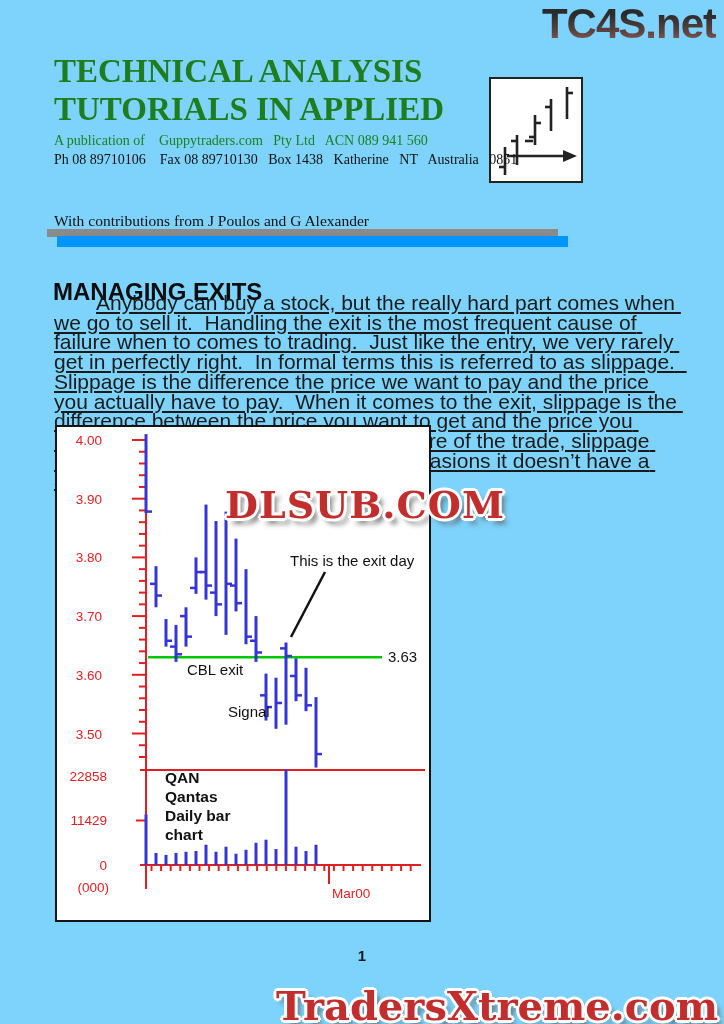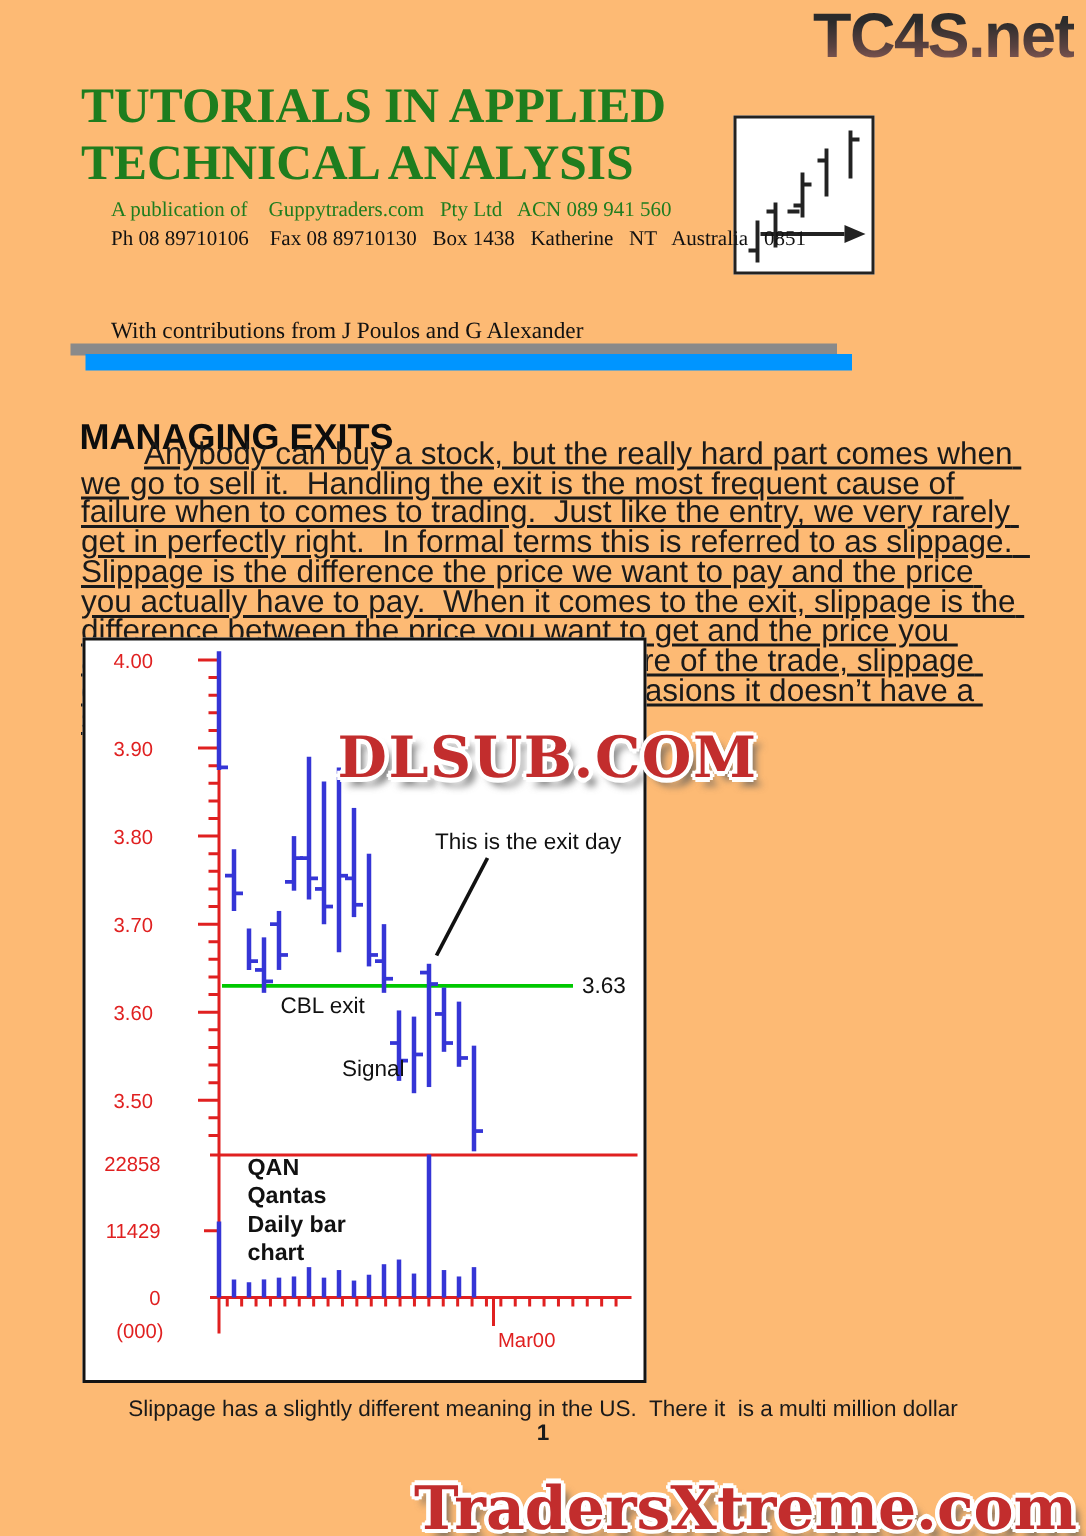--- a/index.html
+++ b/index.html
@@ -1,19 +1,19 @@
 <!DOCTYPE html>
 <html><head>
 <meta charset="utf-8">
 <style>
   * { margin:0; padding:0; box-sizing:border-box; }
   body { background:#e9e9e9; font-family:"Liberation Sans", sans-serif; }
   .page {
     position:relative; width:724px; height:1024px; margin:0 auto;
-    background:#fdba74; overflow:hidden;
+    background:#7dd3fc; overflow:hidden;
   }
   
   .tc4s {
     position:absolute; top:0px; right:8px;
     font-family:"Liberation Sans", sans-serif; font-weight:bold;
     font-size:42px; letter-spacing:-1px; color:#3a3a3a;
   }
   @supports ((-webkit-background-clip:text) or (background-clip:text)) {
     .tc4s {
       background:linear-gradient(180deg,#2b2b2b 30%,#5a4240 65%,#96635c 95%);
@@ -24,21 +24,21 @@
   
   .title {
     position:absolute; left:54px; top:52px;
     font-family:"Liberation Serif", serif; font-weight:bold;
     font-size:33px; line-height:38px; color:#1e7d1e;
   }
   .logo-box {
     position:absolute; left:489px; top:77px; width:94px; height:106px;
     border:2px solid #222; background:#fff;
   }
-  .hline { position:absolute; left:54px; white-space:pre; font-family:"Liberation Serif", serif; color:#111;margin-left:20px; }
+  .hline { position:absolute; left:54px; white-space:pre; font-family:"Liberation Serif", serif; color:#111; }
   .pub-line   { top:133px; font-size:14px; color:#1e7d1e; }
   .contact-line { top:152px; font-size:14px; }
   .web-line   { top:168px; font-size:17px; font-weight:bold; }
   .issue-line { top:192px; font-size:15.5px; }
   .contrib-line { top:212px; font-size:15.5px; }
   .bar-gray { position:absolute; left:47px; top:229px; width:511px; height:8px; background:#8a8a8a; }
   .bar-blue { position:absolute; left:57px; top:236px; width:511px; height:11px; background:#0095ff; }
   
   .heading {
     position:absolute; left:53px; top:258px;
@@ -74,22 +74,22 @@
   }
 </style>
 </head>
 <body>
 
 <div class="page">
 
   <div class="tc4s">TC4S.net</div>
 
   <div class="title">
+    <div>TECHNICAL ANALYSIS</div>
     <div>TUTORIALS IN APPLIED</div>
-    <div>TECHNICAL ANALYSIS</div>
   </div>
 
   <div class="logo-box">
     <svg width="90" height="102" viewBox="0 0 90 102">
       <g stroke="#222" stroke-width="2.6" fill="none">
         <line x1="14" y1="68" x2="14" y2="96"></line>
           <line x1="8" y1="88" x2="14" y2="88"></line>
         <line x1="26" y1="56" x2="26" y2="86"></line>
           <line x1="20" y1="62" x2="26" y2="62"></line>
         <line x1="34" y1="62" x2="42" y2="62"></line>
@@ -263,18 +263,17 @@
         <text x="108" y="413" fill="#111111" font-size="15.5" text-anchor="start" font-weight="bold">chart</text>
         <text x="130" y="248" fill="#111111" font-size="15" text-anchor="start" font-weight="normal">CBL exit</text>
         <text x="171" y="290" fill="#111111" font-size="15" text-anchor="start" font-weight="normal">Signal</text>
         <text x="233" y="139" fill="#111111" font-size="15" text-anchor="start" font-weight="normal">This is the exit day</text>
         <line x1="268" y1="145" x2="234" y2="210" stroke="#111111" stroke-width="2.5"></line>
       </svg>
   </div>
 
   <div class="wm dlsub">DLSUB.COM</div>
 
-  <div class="footer-line">Slippage has a slightly different meaning in the US.  There it  is a multi million dollar</div>
   <div class="page-num">1</div>
 
   <div class="wm txtreme">TradersXtreme.com</div>
 
 </div>
 
 </body></html>

